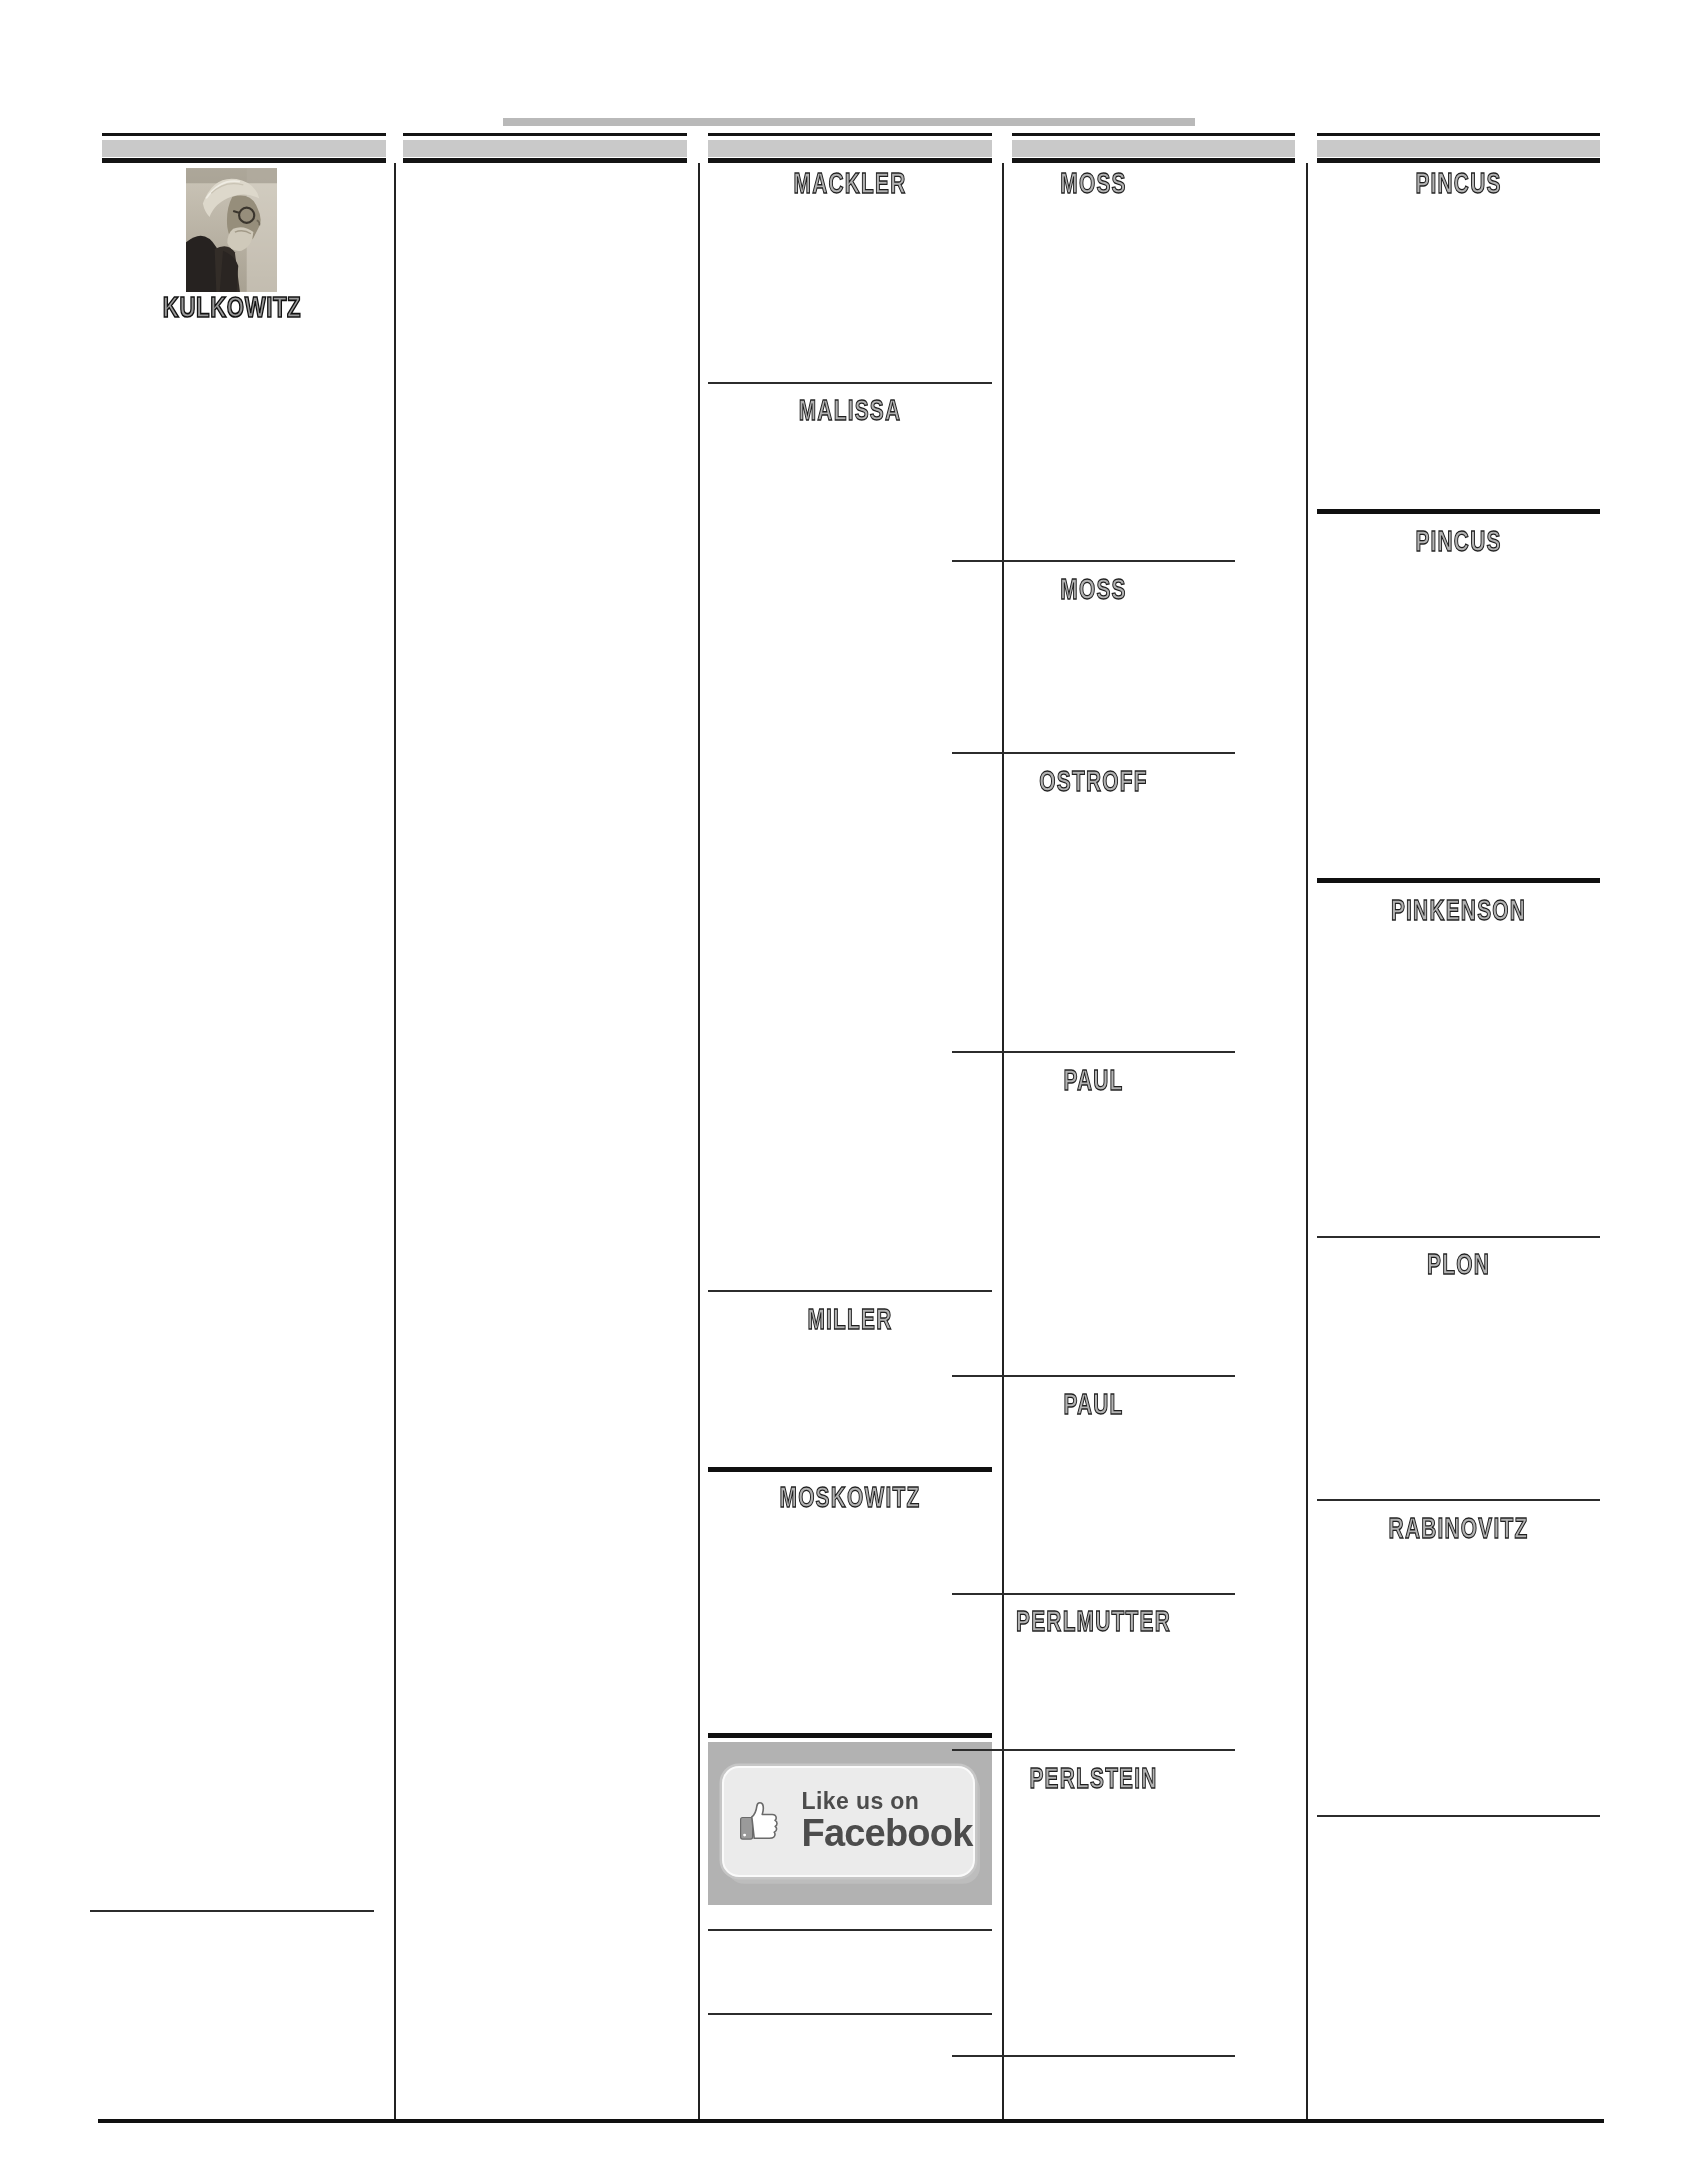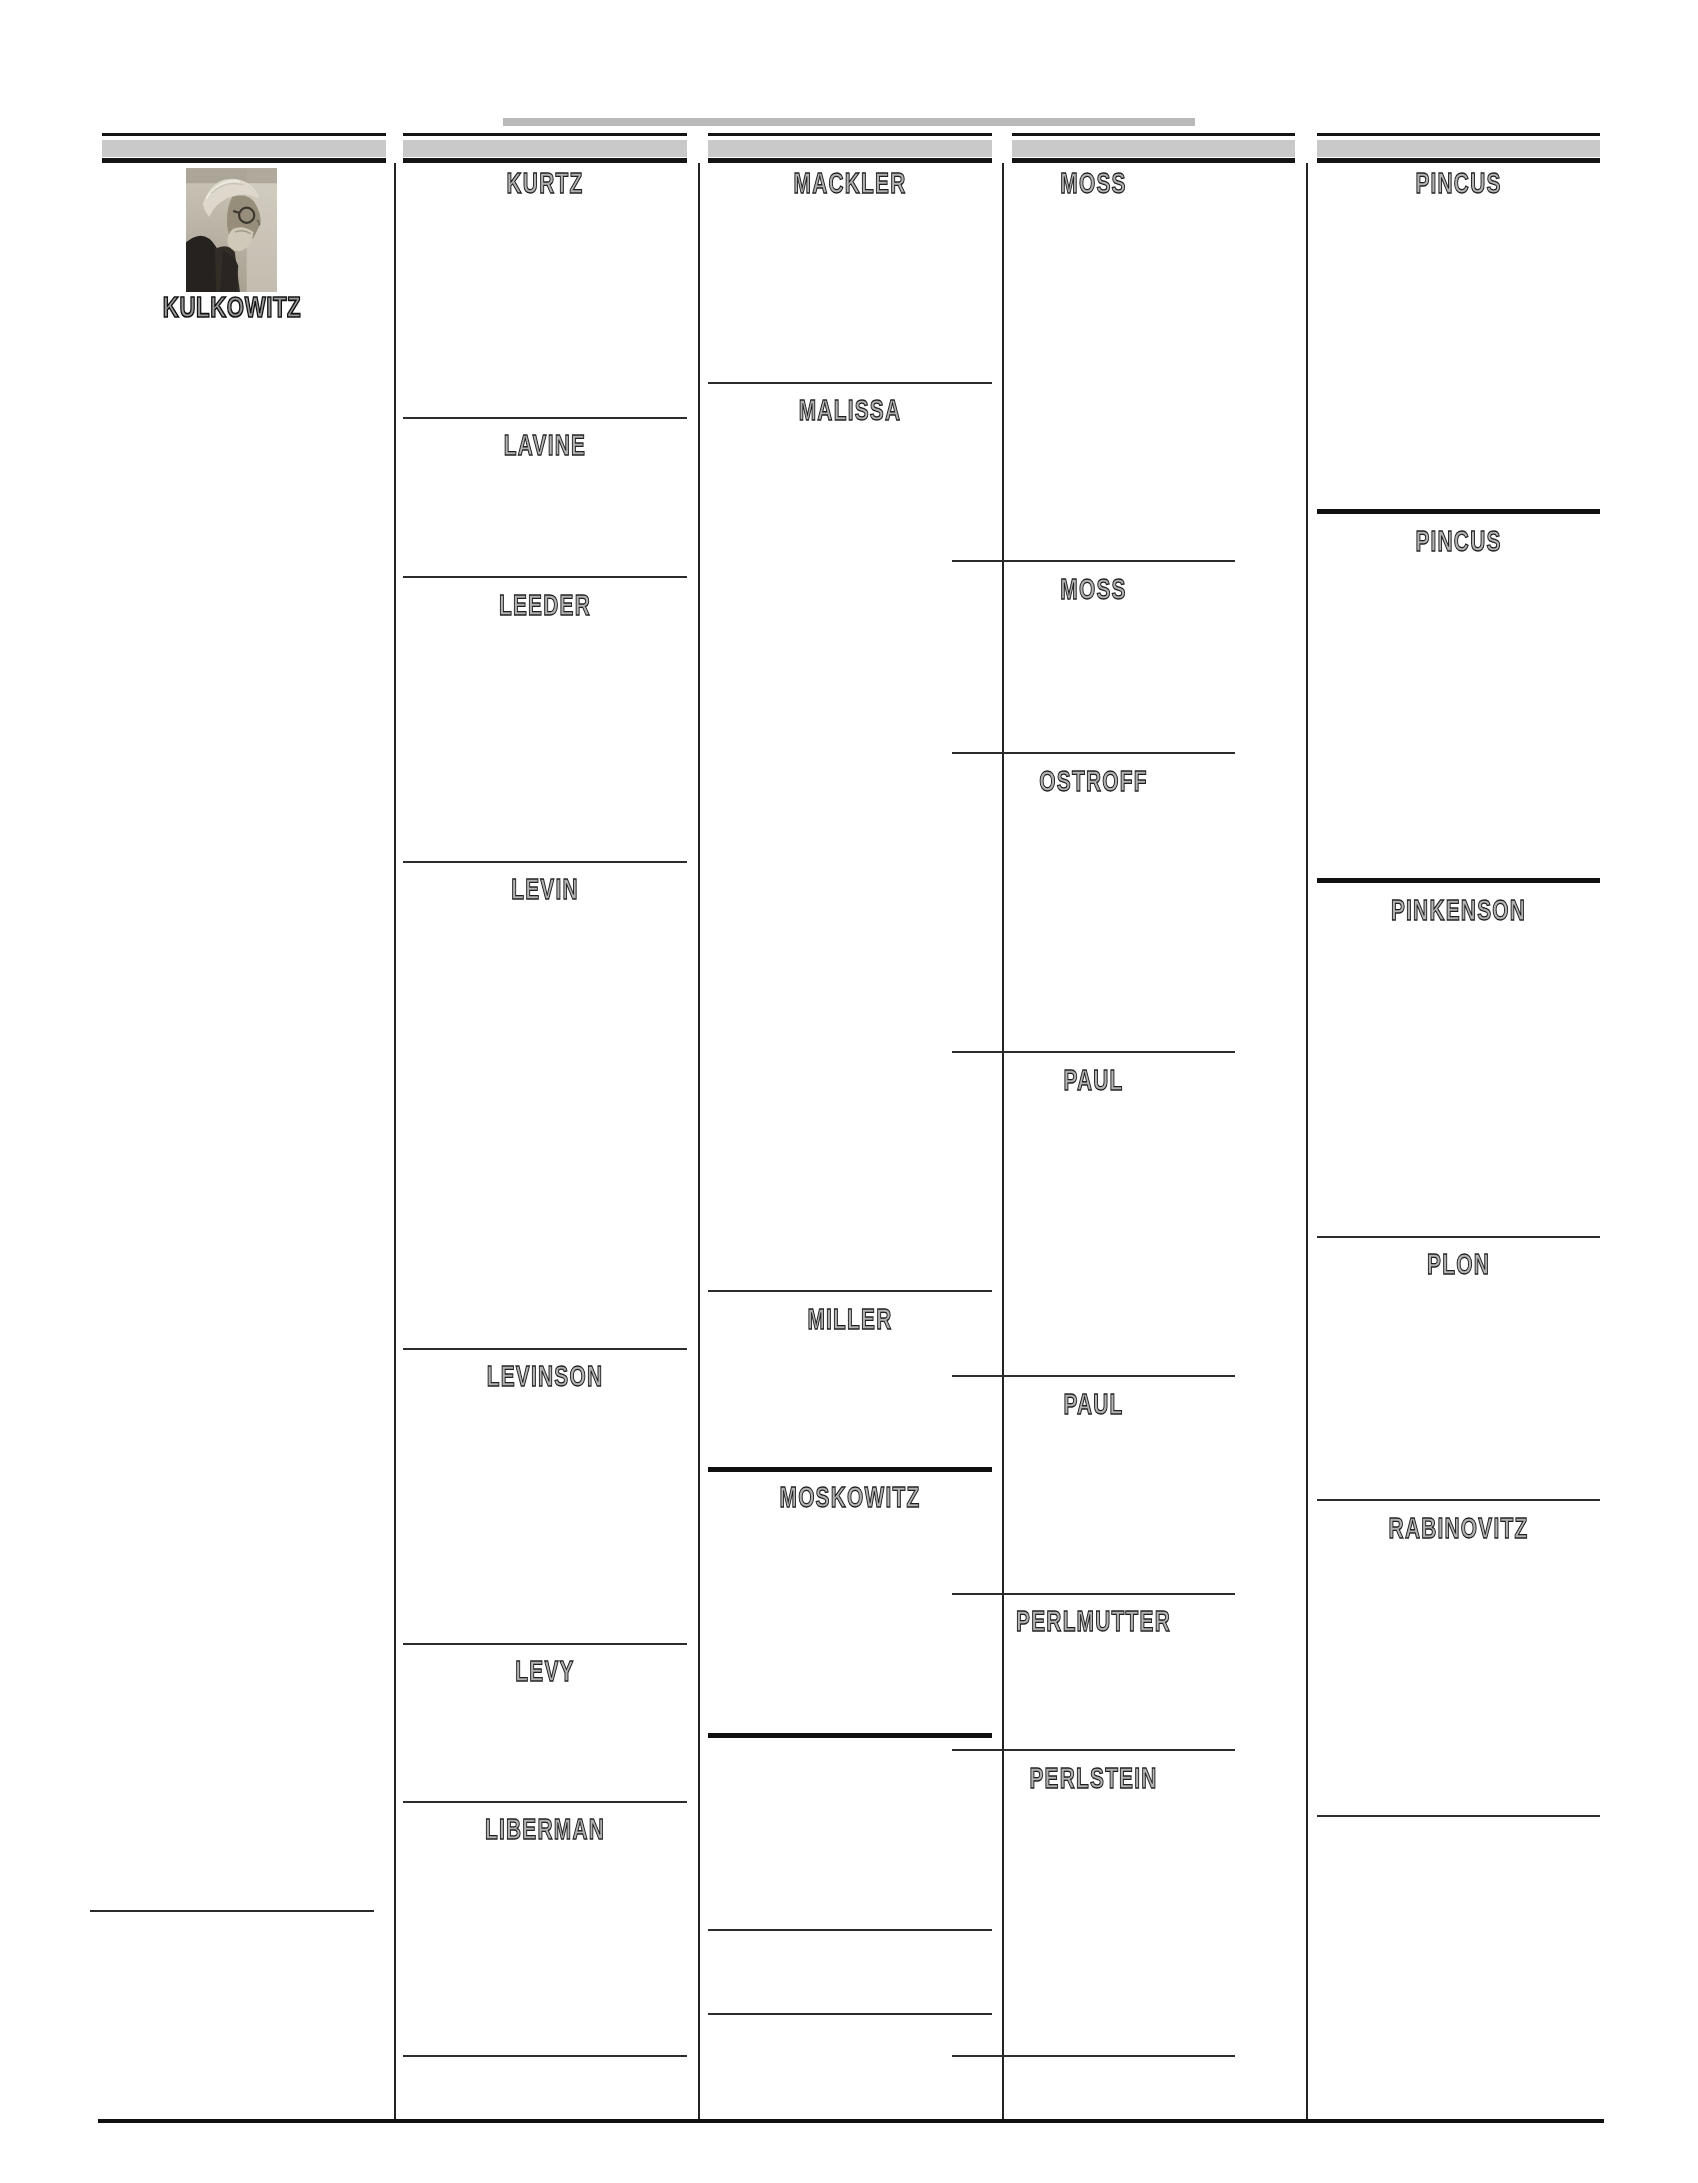--- a/index.html
+++ b/index.html
@@ -110,37 +110,34 @@
       <path d="M56,51 L63,53" stroke="#3a352d" stroke-width="2.5"></path>
       <path d="M84,62 Q88,64 87,68" fill="none" stroke="#6e6757" stroke-width="2"></path>
       <path d="M56,72 Q68,67 80,76 Q79,93 66,98 Q53,100 49,89 Q49,78 56,72 Z" fill="#cfc9ba"></path>
       <path d="M58,76 Q68,72 77,78" fill="none" stroke="#a29a88" stroke-width="1.5"></path>
       <path d="M44,98 Q58,104 62,116 L60,147 L40,147 Z" fill="#2a2522"></path>
     </svg>
     <div class="caption">KULKOWITZ</div>
   <div class="rule" style="top: 1910px;"></div>
     </div>
 
-  <div class="col" style="left:403px;width:284px">
-      <div class="surname" style="top: 168px;">KURTZ</div>
-      <div class="rule" style="top: 417px;"></div>
-      <div class="surname" style="top: 430px;">LAVINE</div>
-      <div class="rule" style="top: 576px;"></div>
-      <div class="surname" style="top: 590px;">LEEDER</div>
-      <div class="rule" style="top: 861px;"></div>
-      <div class="surname" style="top: 874px;">LEVIN</div>
-      <div class="rule" style="top: 1348px;"></div>
-      <div class="surname" style="top: 1361px;">LEVINSON</div>
-      <div class="rule" style="top: 1643px;"></div>
-      <div class="surname" style="top: 1656px;">LEVY</div>
-      <div class="rule" style="top: 1801px;"></div>
-      <div class="surname" style="top: 1814px;">LIBERMAN</div>
-      <div class="rule" style="top: 2055px;"></div>
+  <div class="col" style="left:708px;width:284px">
+    <div class="fb-block">
+      <div class="fb-btn">
+        <svg width="56" height="47" viewBox="0 0 64 52" aria-hidden="true">
+          <rect x="2" y="21" width="15" height="27" rx="2.5" fill="#9a9a9a" stroke="#6a6a6a" stroke-width="1.5"></rect>
+          <circle cx="7" cy="43" r="1.8" fill="#ffffff"></circle>
+          <path d="M19 47 h19 c4 0 7-2 7-5 0-1-0.4-1.9-1-2.5 1.8-0.8 3-2.3 3-4 0-1.4-0.7-2.6-1.8-3.4 1.4-0.9 2.3-2.2 2.3-3.7 0-1.6-1-3-2.5-3.8 0.9-0.8 1.5-1.9 1.5-3.1 0-2.4-2.2-4.3-5-4.3 h-12.5 c0.9-2.6 1.4-5.4 1.4-7.8 0-4-1.7-6.9-4.4-6.9-2.4 0-3.4 1.9-3.7 4.2-0.6 4.8-2.8 10.8-6.3 13.6 z" fill="#ffffff" stroke="#6a6a6a" stroke-width="2" stroke-linejoin="round"></path>
+        </svg>
+        <div class="fb-text">
+          <div class="fb-l1">Like us on</div>
+          <div class="fb-l2">Facebook</div>
+        </div>
+      </div>
     </div>
-  <div class="col" style="left:708px;width:284px">
   <div class="surname" style="top: 168px;">MACKLER</div>
       <div class="rule" style="top: 382px;"></div>
       <div class="surname" style="top: 395px;">MALISSA</div>
       <div class="rule" style="top: 1290px;"></div>
       <div class="surname" style="top: 1304px;">MILLER</div>
       <div class="rule thick" style="top: 1467px;"></div>
       <div class="surname" style="top: 1482px;">MOSKOWITZ</div>
       <div class="rule thick" style="top: 1733px;"></div>
       <div class="rule" style="top: 1929px;"></div>
       <div class="rule" style="top: 2013px;"></div>

